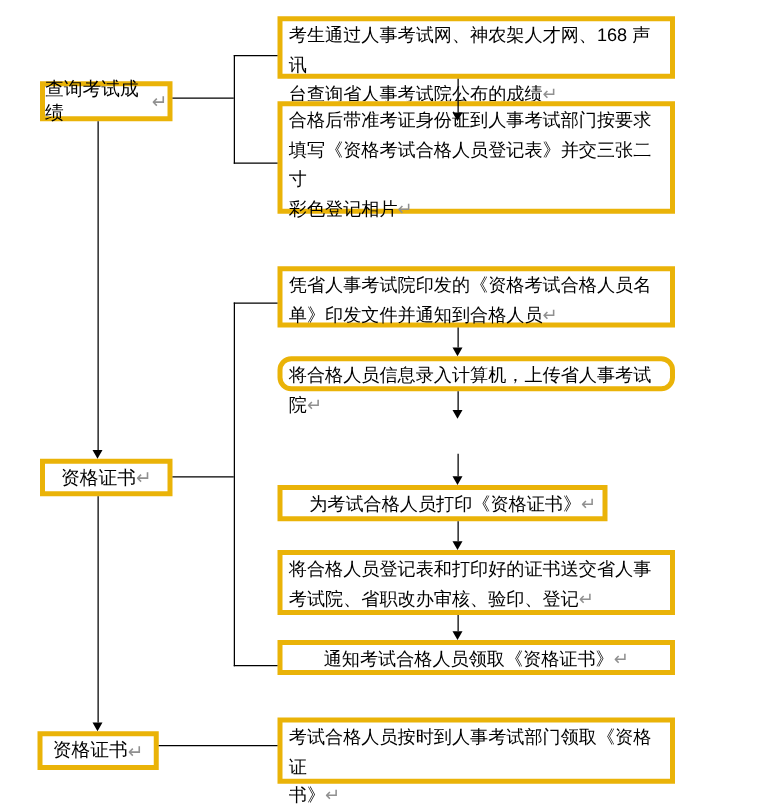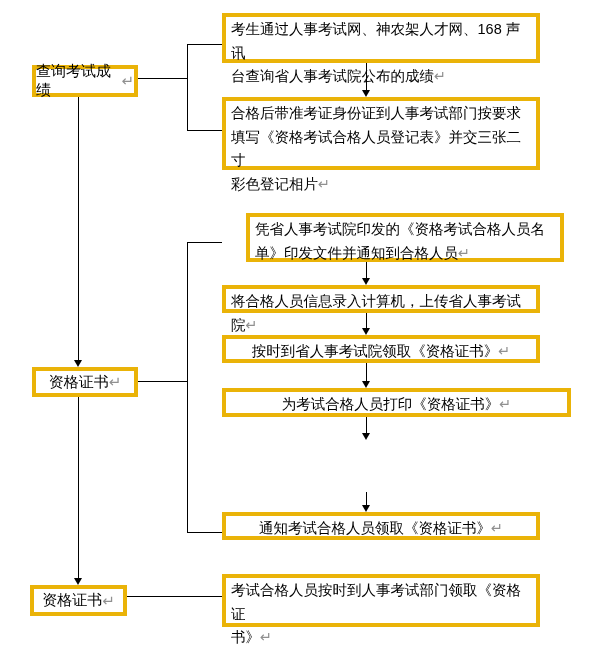--- a/index.html
+++ b/index.html
@@ -41,37 +41,38 @@
   </div>
   <div class="box stage" style="left:30px;top:585px;width:97px;height:31px;">
     <span>资格证书</span>
       <span class="pilcrow">↵</span>
   </div>
 
   <div class="box" style="left:222px;top:13px;width:318px;height:50px;">
     <span class="txt">考生通过人事考试网、神农架人才网、168 声讯
 台查询省人事考试院公布的成绩</span><span class="pilcrow">↵</span>
   </div>
-  <div class="box" style="left:222px;top:97px;width:318px;height:73px;">
+  <div class="box" style="left:222px;top:81px;width:318px;height:90px;">
     <span class="txt">合格后带准考证身份证到人事考试部门按要求
 填写《资格考试合格人员登记表》并交三张二寸
 彩色登记相片</span><span class="pilcrow">↵</span>
   </div>
-  <div class="box" style="left:222px;top:213px;width:318px;height:49px;margin-left:24px;">
+  <div class="box" style="left:222px;top:213px;width:318px;height:49px;">
     <span class="txt">凭省人事考试院印发的《资格考试合格人员名
 单》印发文件并通知到合格人员</span><span class="pilcrow">↵</span>
   </div>
-  <div class="box" style="left:222px;top:285px;width:318px;height:28px;white-space:nowrap;">
+  <div class="box" style="left:222px;top:285px;width:318px;height:28px;white-space:nowrap;border-radius:11px;">
     <span class="txt">将合格人员信息录入计算机，上传省人事考试院</span><span class="pilcrow">↵</span>
   </div>
-  <div class="box center" style="left:222px;top:335px;width:318px;height:28px;">
-    <span class="txt">按时到省人事考试院领取《资格证书》</span><span class="pilcrow">↵</span>
+  <div class="box center" style="left:222px;top:388px;width:264px;height:29px;text-align:right;">
+    <span class="txt">为考试合格人员打印《资格证书》</span><span class="pilcrow">↵</span>
   </div>
-  <div class="box center" style="left:222px;top:388px;width:349px;height:29px;">
-    <span class="txt">为考试合格人员打印《资格证书》</span><span class="pilcrow">↵</span>
+  <div class="box" style="left:222px;top:440px;width:318px;height:52px;">
+    <span class="txt">将合格人员登记表和打印好的证书送交省人事
+考试院、省职改办审核、验印、登记</span><span class="pilcrow">↵</span>
   </div>
   <div class="box center" style="left:222px;top:512px;width:318px;height:28px;">
     <span class="txt">通知考试合格人员领取《资格证书》</span><span class="pilcrow">↵</span>
   </div>
   <div class="box" style="left:222px;top:574px;width:318px;height:53px;">
     <span class="txt">考试合格人员按时到人事考试部门领取《资格证
 书》</span><span class="pilcrow">↵</span>
   </div>
 
   <div class="hline" style="left:138px;top:78px;width:49px;"></div>

